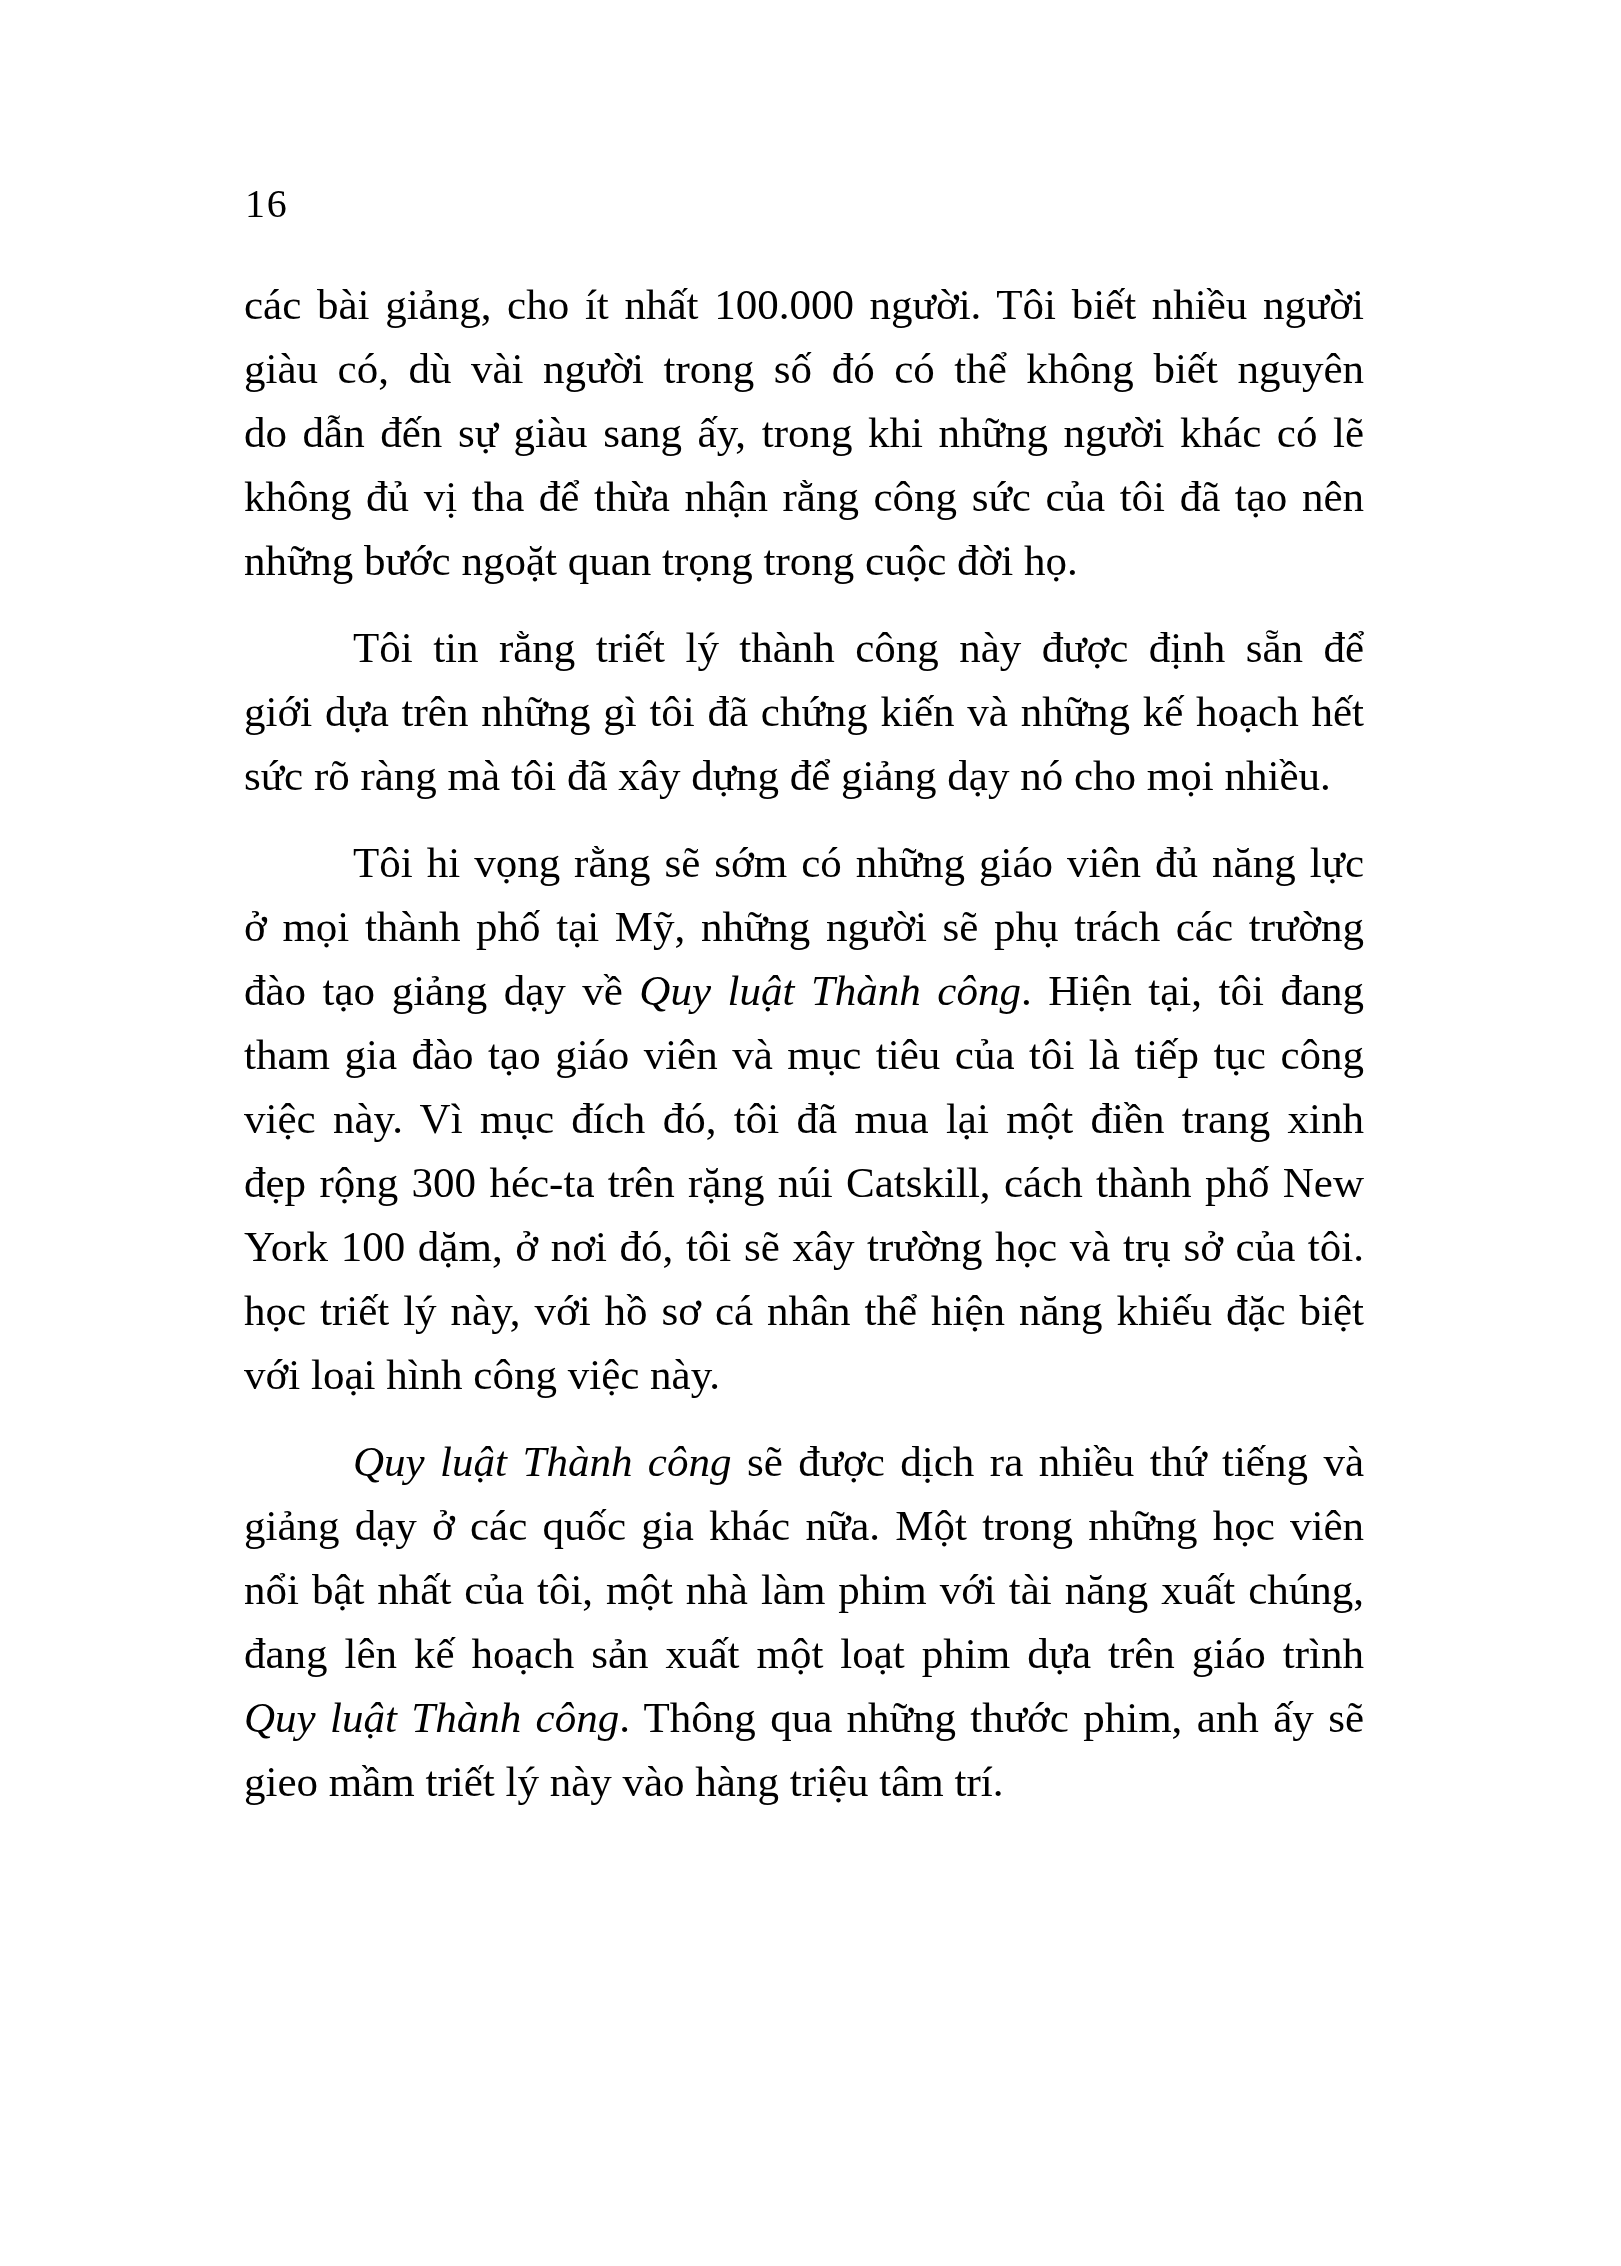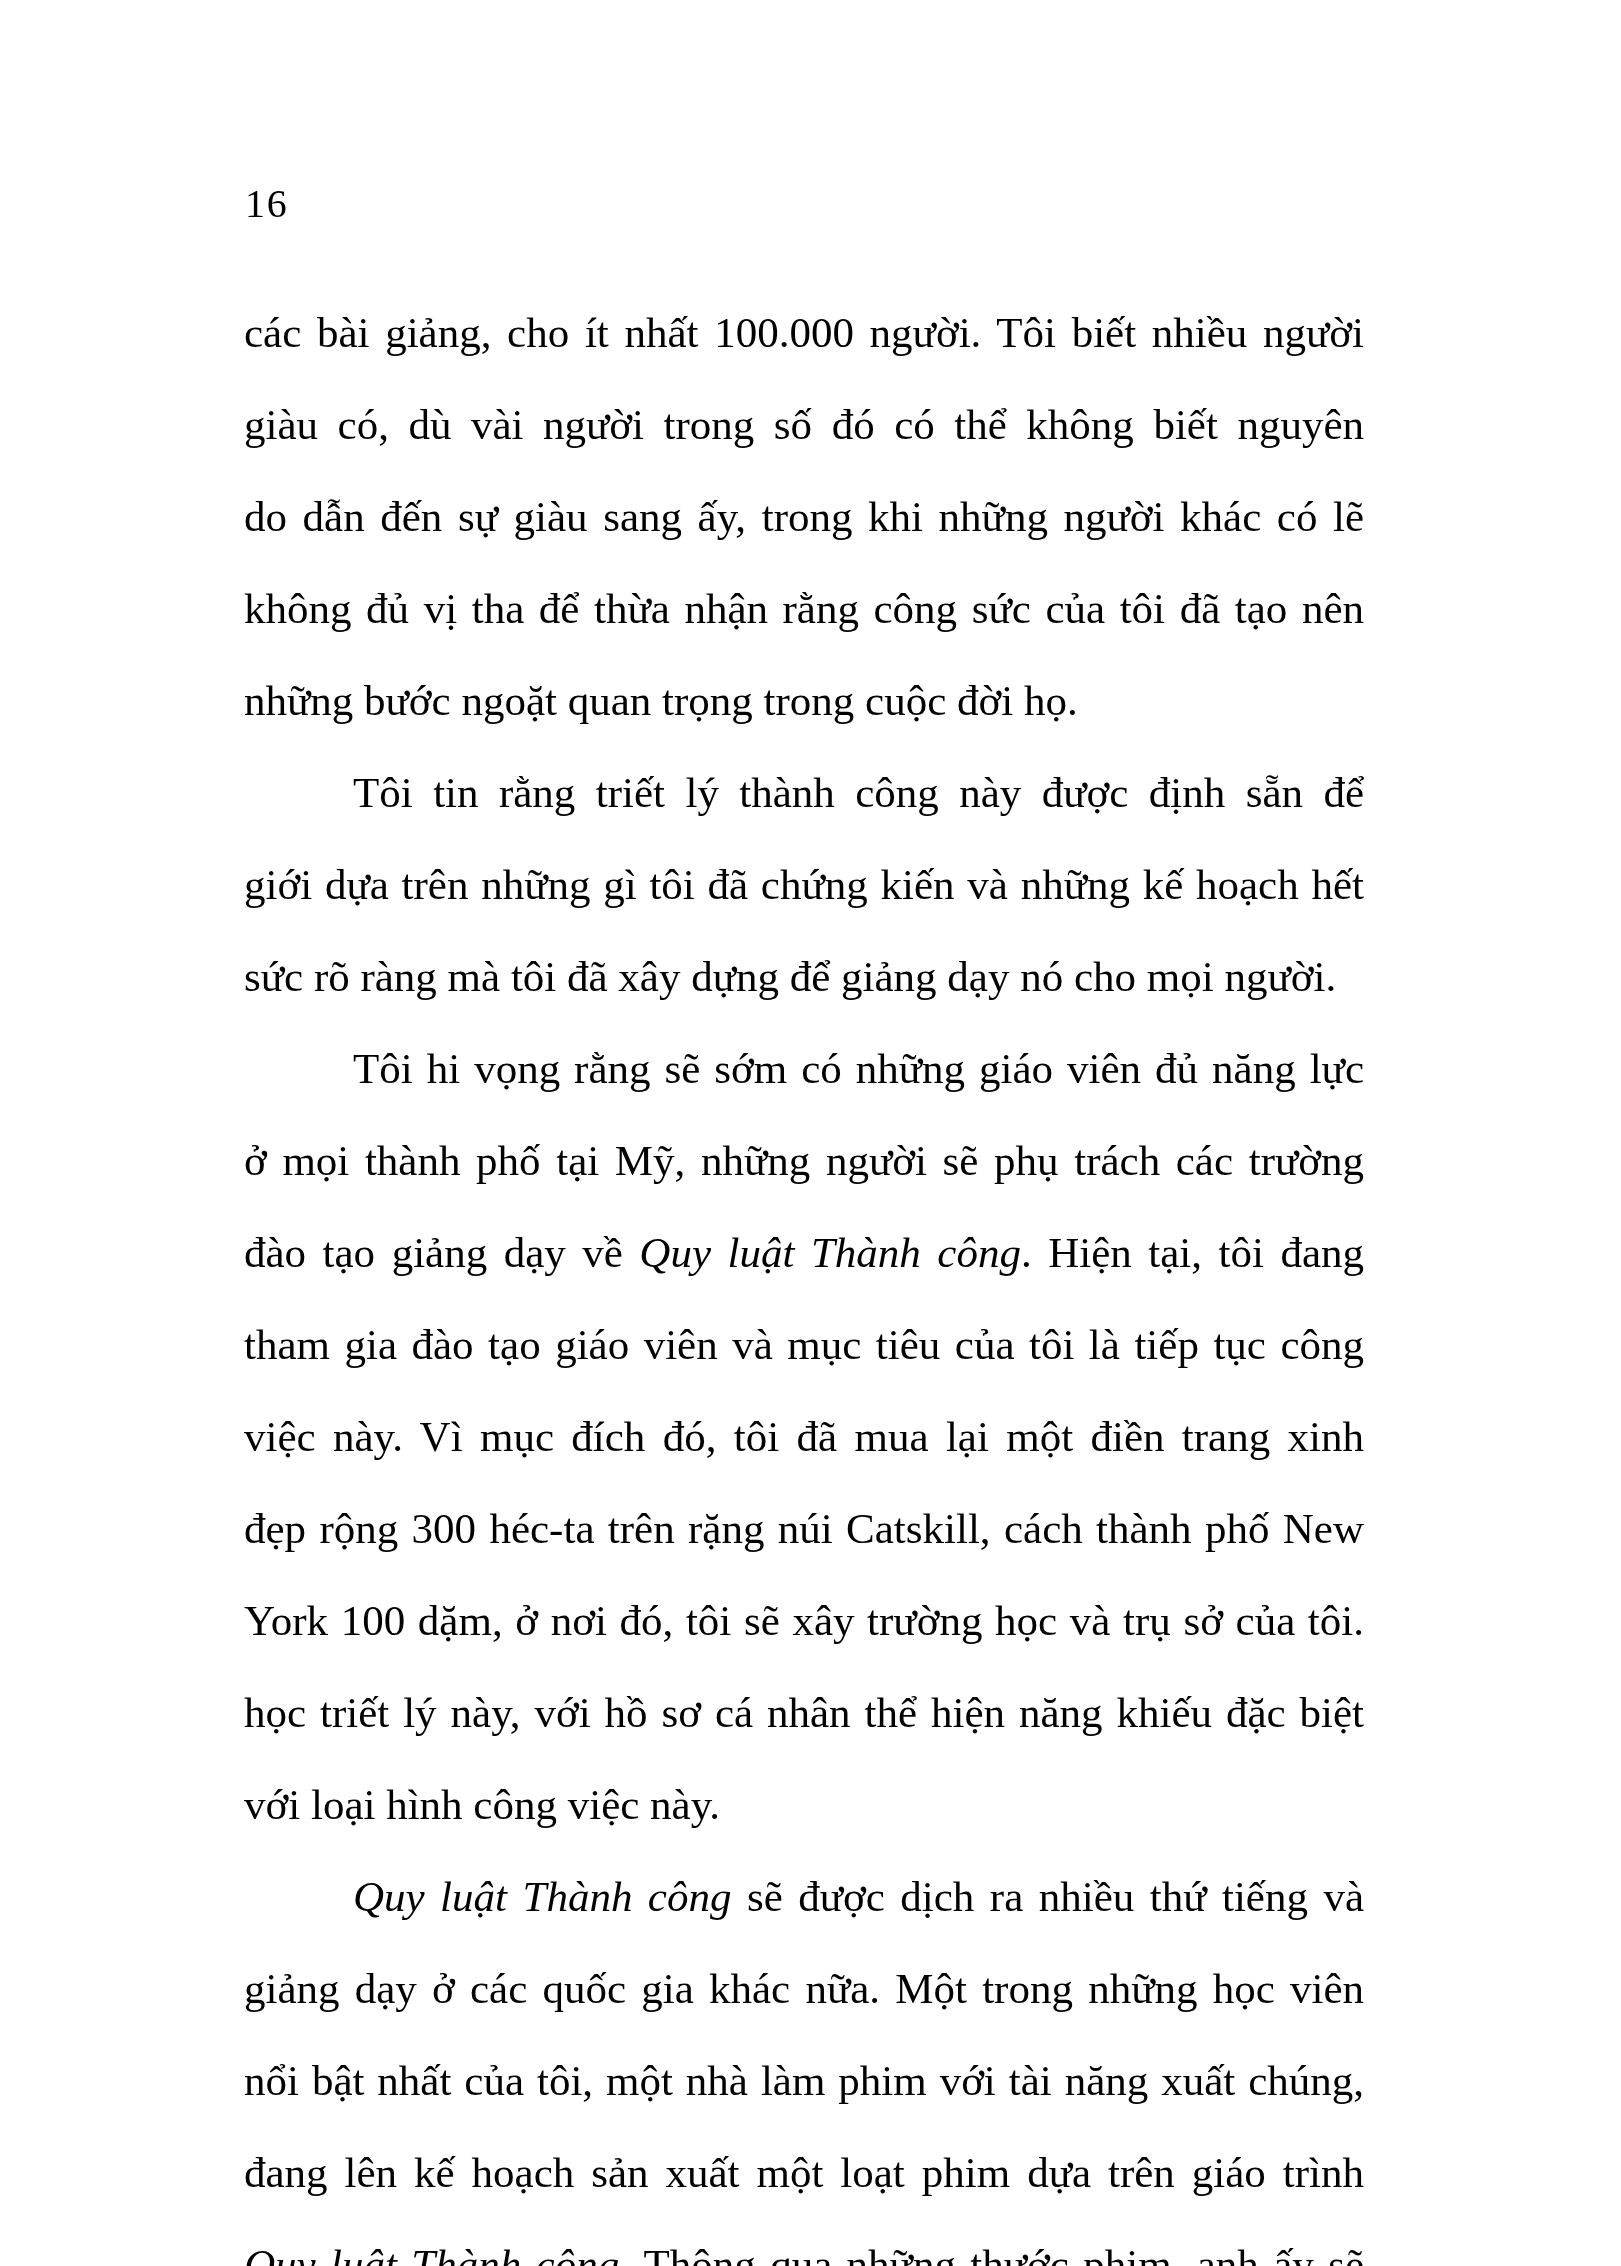--- a/index.html
+++ b/index.html
@@ -31,21 +31,20 @@
   }
   .para {
     margin: 0 0 23px 0;
   }
   .line {
     font-size: 43px;
     line-height: 64px;
     text-align: justify;
     text-align-last: justify;
     white-space: normal;
-    margin-top: 28px;
   }
   .line.last {
     text-align: center;
     text-align-last: left;
   }
   .line.indent {
     text-indent: 109px;
   }
   .it {
     font-style: italic;
@@ -62,21 +61,21 @@
     <div class="line"><span>các bài giảng, cho ít nhất 100.000 người. Tôi biết nhiều người</span></div>
     <div class="line"><span>giàu có, dù vài người trong số đó có thể không biết nguyên</span></div>
     <div class="line"><span>do dẫn đến sự giàu sang ấy, trong khi những người khác có lẽ</span></div>
     <div class="line"><span>không đủ vị tha để thừa nhận rằng công sức của tôi đã tạo nên</span></div>
     <div class="line last"><span>những bước ngoặt quan trọng trong cuộc đời họ.</span></div>
   </div>
 
   <div class="para">
     <div class="line indent"><span>Tôi tin rằng triết lý thành công này được định sẵn để</span></div>
     <div class="line"><span>giới dựa trên những gì tôi đã chứng kiến và những kế hoạch hết</span></div>
-    <div class="line last"><span>sức rõ ràng mà tôi đã xây dựng để giảng dạy nó cho mọi người.</span></div>
+    <div class="line last"><span>sức rõ ràng mà tôi đã xây dựng để giảng dạy nó cho mọi nhiều.</span></div>
   </div>
 
   <div class="para">
     <div class="line indent"><span>Tôi hi vọng rằng sẽ sớm có những giáo viên đủ năng lực</span></div>
     <div class="line"><span>ở mọi thành phố tại Mỹ, những người sẽ phụ trách các trường</span></div>
     <div class="line"><span>đào tạo giảng dạy về </span><span class="it">Quy luật Thành công</span><span>. Hiện tại, tôi đang</span></div>
     <div class="line"><span>tham gia đào tạo giáo viên và mục tiêu của tôi là tiếp tục công</span></div>
     <div class="line"><span>việc này. Vì mục đích đó, tôi đã mua lại một điền trang xinh</span></div>
     <div class="line"><span>đẹp rộng 300 héc-ta trên rặng núi Catskill, cách thành phố New</span></div>
     <div class="line"><span>York 100 dặm, ở nơi đó, tôi sẽ xây trường học và trụ sở của tôi.</span></div>

